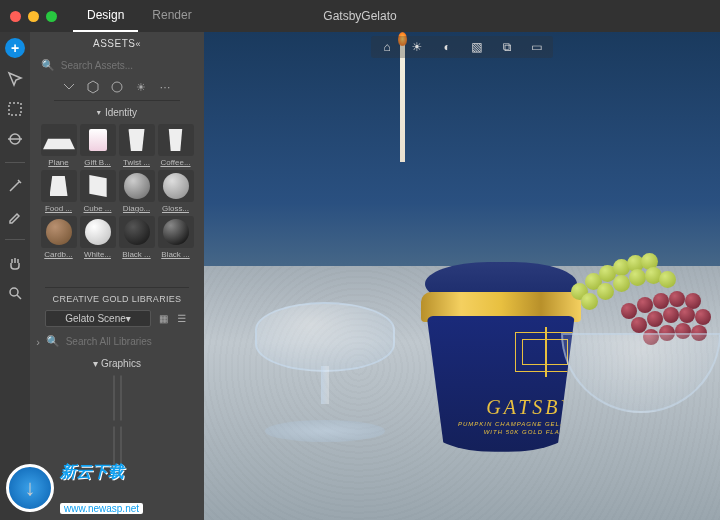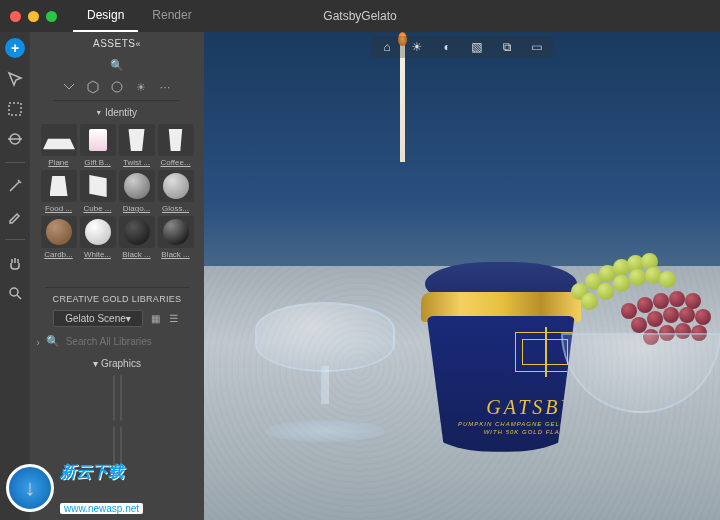--- a/index.html
+++ b/index.html
@@ -40,21 +40,21 @@
   .asset-grid { display:grid; grid-template-columns:repeat(4,1fr); gap:3px; padding:4px 6px; }
   .asset-cell { display:flex; flex-direction:column; align-items:center; cursor:pointer; }
   .asset-thumb { width:36px; height:32px; border-radius:3px; background:#3a3a3a; display:flex; align-items:center; justify-content:center; overflow:hidden; }
   .asset-thumb svg, .asset-thumb .shape { width:26px; height:26px; }
   .asset-label { font-size:8px; color:#bbb; margin-top:2px; white-space:nowrap; overflow:hidden; text-overflow:ellipsis; max-width:38px;text-decoration:underline; }
 
   .gradient-bar { height:10px; margin:6px 8px 8px; border-radius:2px; background:linear-gradient(90deg,#fff,#fff 60%,#999); }
 
   .lib-header { padding:6px 8px 2px; font-size:9px; letter-spacing:.3px; color:#ccc; border-top:1px solid #333; }
   .lib-row { display:flex; align-items:center; padding:4px 8px; gap:6px; }
-  .lib-select { flex:1; background:#333; border:1px solid #555; color:#ccc; font-size:10px; padding:2px 11px; border-radius:2px; }
+  .lib-select { flex:1; background:#333; border:1px solid #555; color:#ccc; font-size:10px; padding:2px 19px; border-radius:2px; }
   .view-icons { display:flex; gap:4px; }
   .view-icon { width:14px; height:14px; color:#aaa; cursor:pointer; display:flex; align-items:center; justify-content:center; }
 
   .graphics-label { padding:6px 8px 2px; font-size:10px; color:#ccc; }
   .graphics-grid { display:grid; grid-template-columns:1fr 1fr; gap:5px; padding:4px 8px; }
   .gfx-cell { height:46px; border:1px solid #555; border-radius:2px; background:#333; overflow:hidden; cursor:pointer; }
   .gfx-cell.pattern1 { background: radial-gradient(circle at 50% 50%, #e8d090 2px, #fff 2px) 0 0/8px 8px; }
   .gfx-cell.pattern2 { background: repeating-linear-gradient(45deg,#fff,#fff 3px,#e8d090 3px,#e8d090 5px); }
   .gfx-cell.scene { background: linear-gradient(180deg,#2a5a9a 40%,#b8c4cc 40%,#b8c4cc); position:relative; }
   .gfx-cell.scene::after{ content:""; position:absolute; left:40%; top:20%; width:14px; height:20px; background:#2a3a7a; border-radius:2px; }
@@ -162,20 +162,21 @@
   </div>
 
   <div class="panel">
     <div class="panel-header">
       <span>ASSETS</span>
       <span class="arrow">«</span>
     </div>
 
     <div class="search-row">
       <span class="search-icon">🔍</span>
+      <input class="search-input" placeholder="Search Assets..." style="">
     </div>
 
     <div class="filter-row">
       <span class="filter-icon">
           <svg viewBox="0 0 14 14" width="14" height="14" stroke="#aaa" fill="none">
             <path d="M2 4l5 5 5-5"></path>
           </svg>
         </span>
       <span class="filter-icon">
           <svg viewBox="0 0 14 14" width="14" height="14" stroke="#aaa" fill="none">

